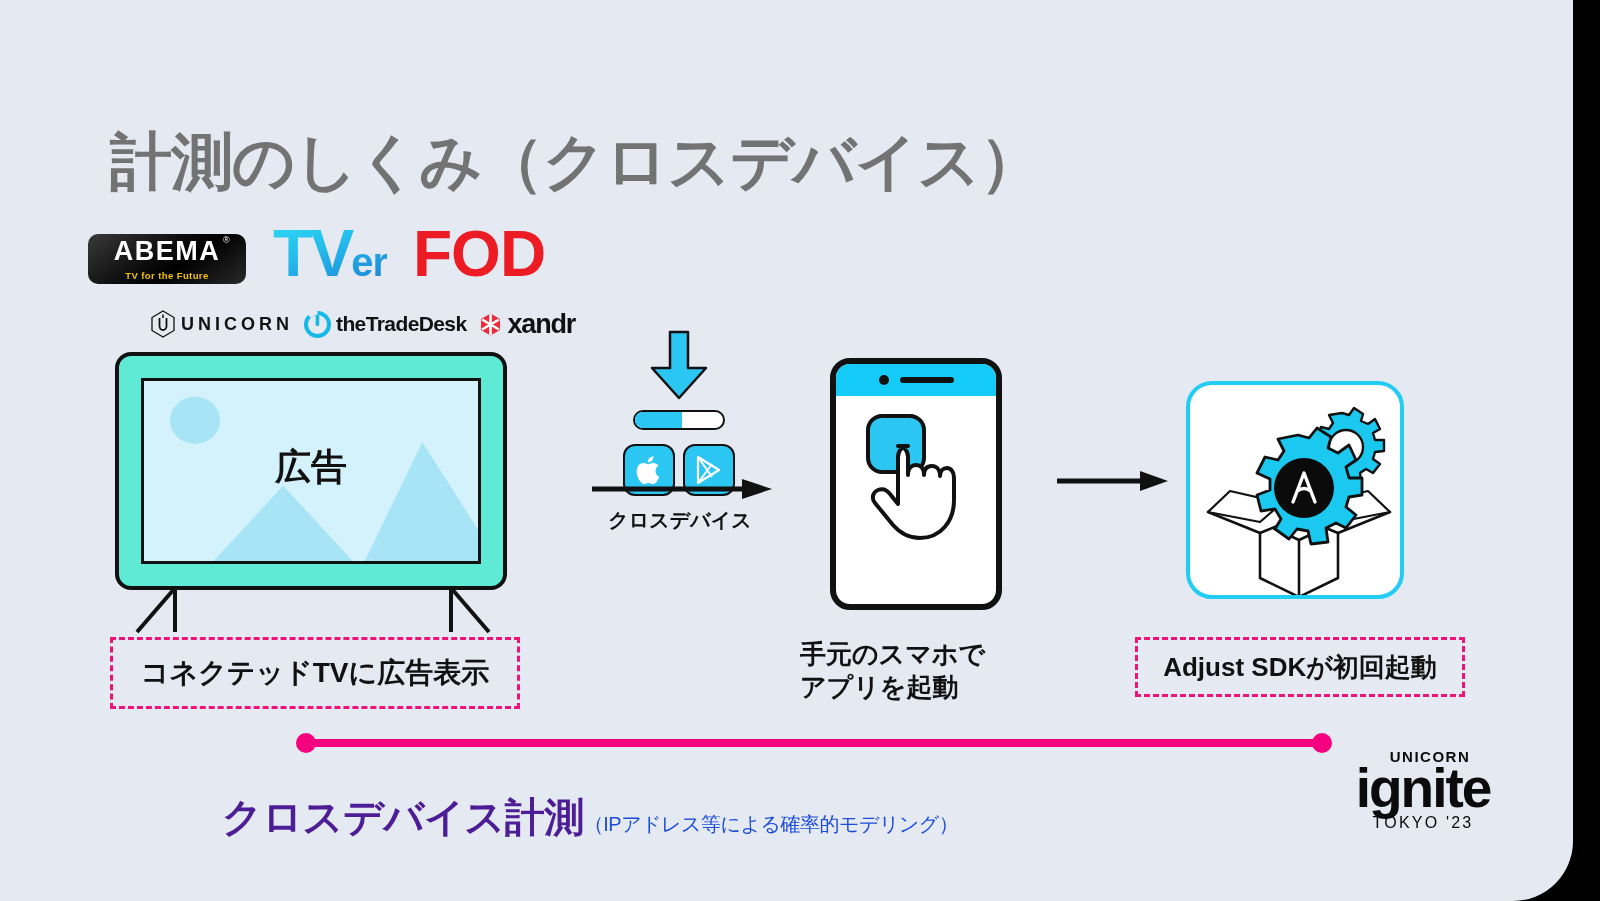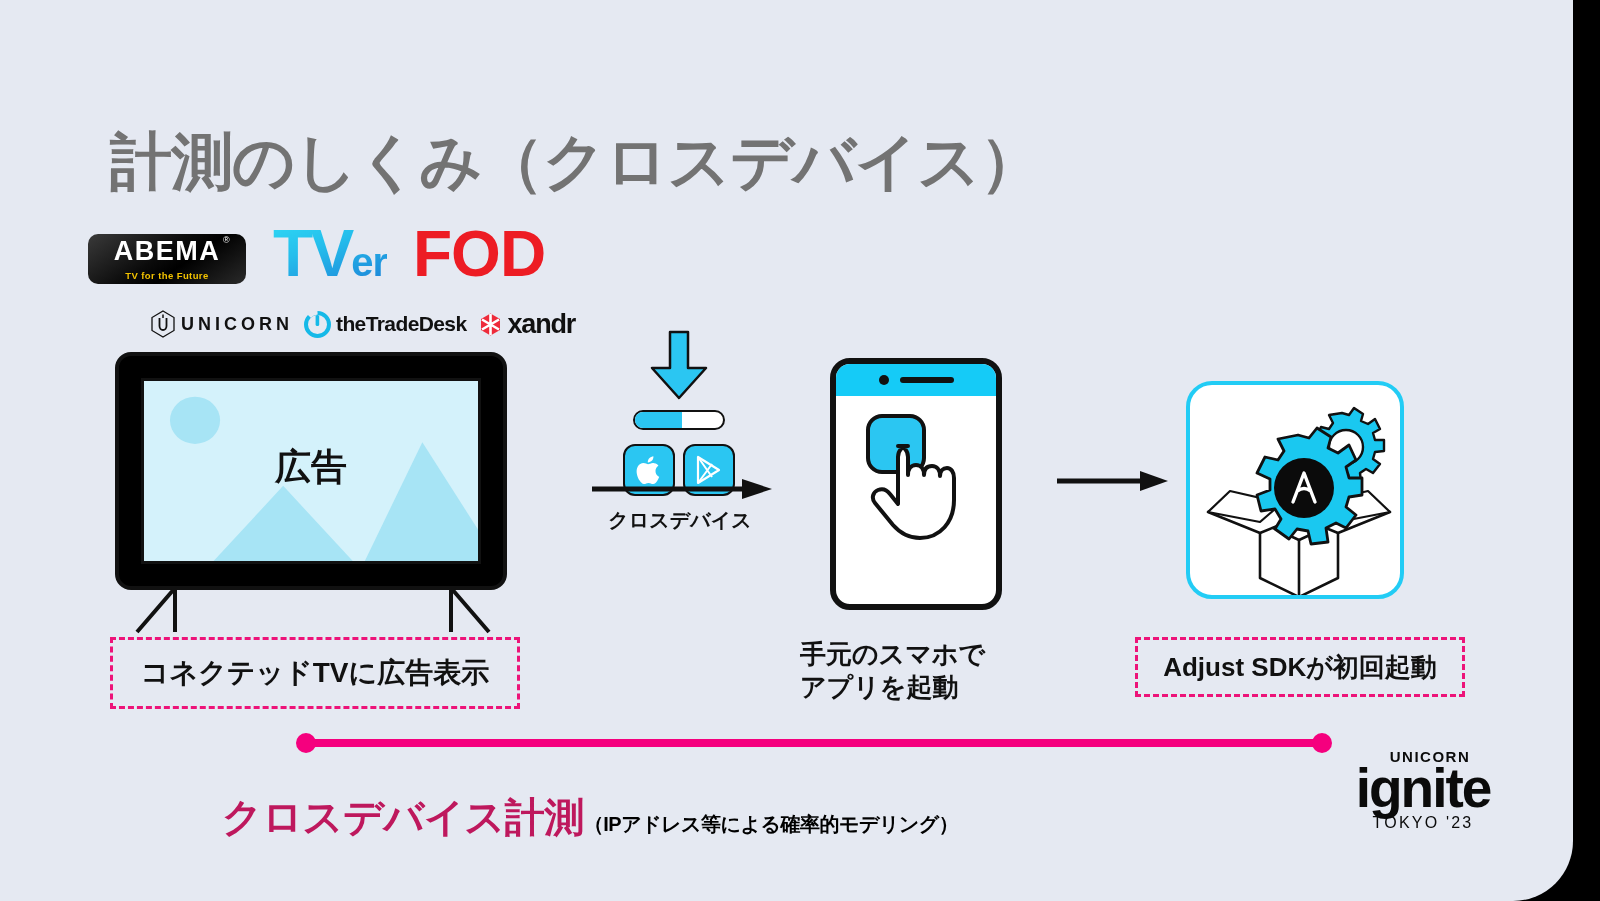--- a/index.html
+++ b/index.html
@@ -72,21 +72,21 @@
   #unicorn-text {
     font-size:18px; font-weight:700; letter-spacing:4px; color:#111;
   }
   #ttd-text { font-size:21px; font-weight:800; color:#111; letter-spacing:-.6px; }
   #xandr-text { font-size:27px; font-weight:700; color:#111; letter-spacing:-1.2px; }
 
   
   #tv-wrap { position:absolute; left:115px; top:352px; }
   #tv-body {
     width:392px; height:238px;
-    background:#000000; border:4px solid #111;
+    background:#5eead4; border:4px solid #111;
     border-radius:16px; padding:22px;
   }
   #tv-screen {
     width:100%; height:100%;
     border:3px solid #111; position:relative; overflow:hidden;
     background:#D8F3FB;
   }
   #tv-label {
     position:absolute; left:0; right:0; top:48%;
     transform:translateY(-50%);
@@ -155,24 +155,24 @@
   }
   #tl-dot-left { left:0; }
   #tl-dot-right { right:0; }
 
   
   #bottom-caption {
     position:absolute; left:0; top:790px; width:1180px;
     text-align:center; white-space:nowrap;
   }
   #caption-main {
-    font-size:40px; font-weight:800; color:#be185d; letter-spacing:-.5px;
+    font-size:40px; font-weight:800; color:#4c1d95; letter-spacing:-.5px;
   }
   #caption-sub {
-    font-size:20px; font-weight:700; color:#000000; letter-spacing:-.5px;
+    font-size:20px; font-weight:400; color:#1d4ed8; letter-spacing:-.5px;
   }
 
   
   #ignite-logo {
     position:absolute; left:1338px; top:748px;
     width:170px; text-align:center; color:#0B0B0B;
   }
   #ignite-adjust {
     font-size:15px; font-weight:800; letter-spacing:1.5px;
     margin-left:14px; display:inline-block;

